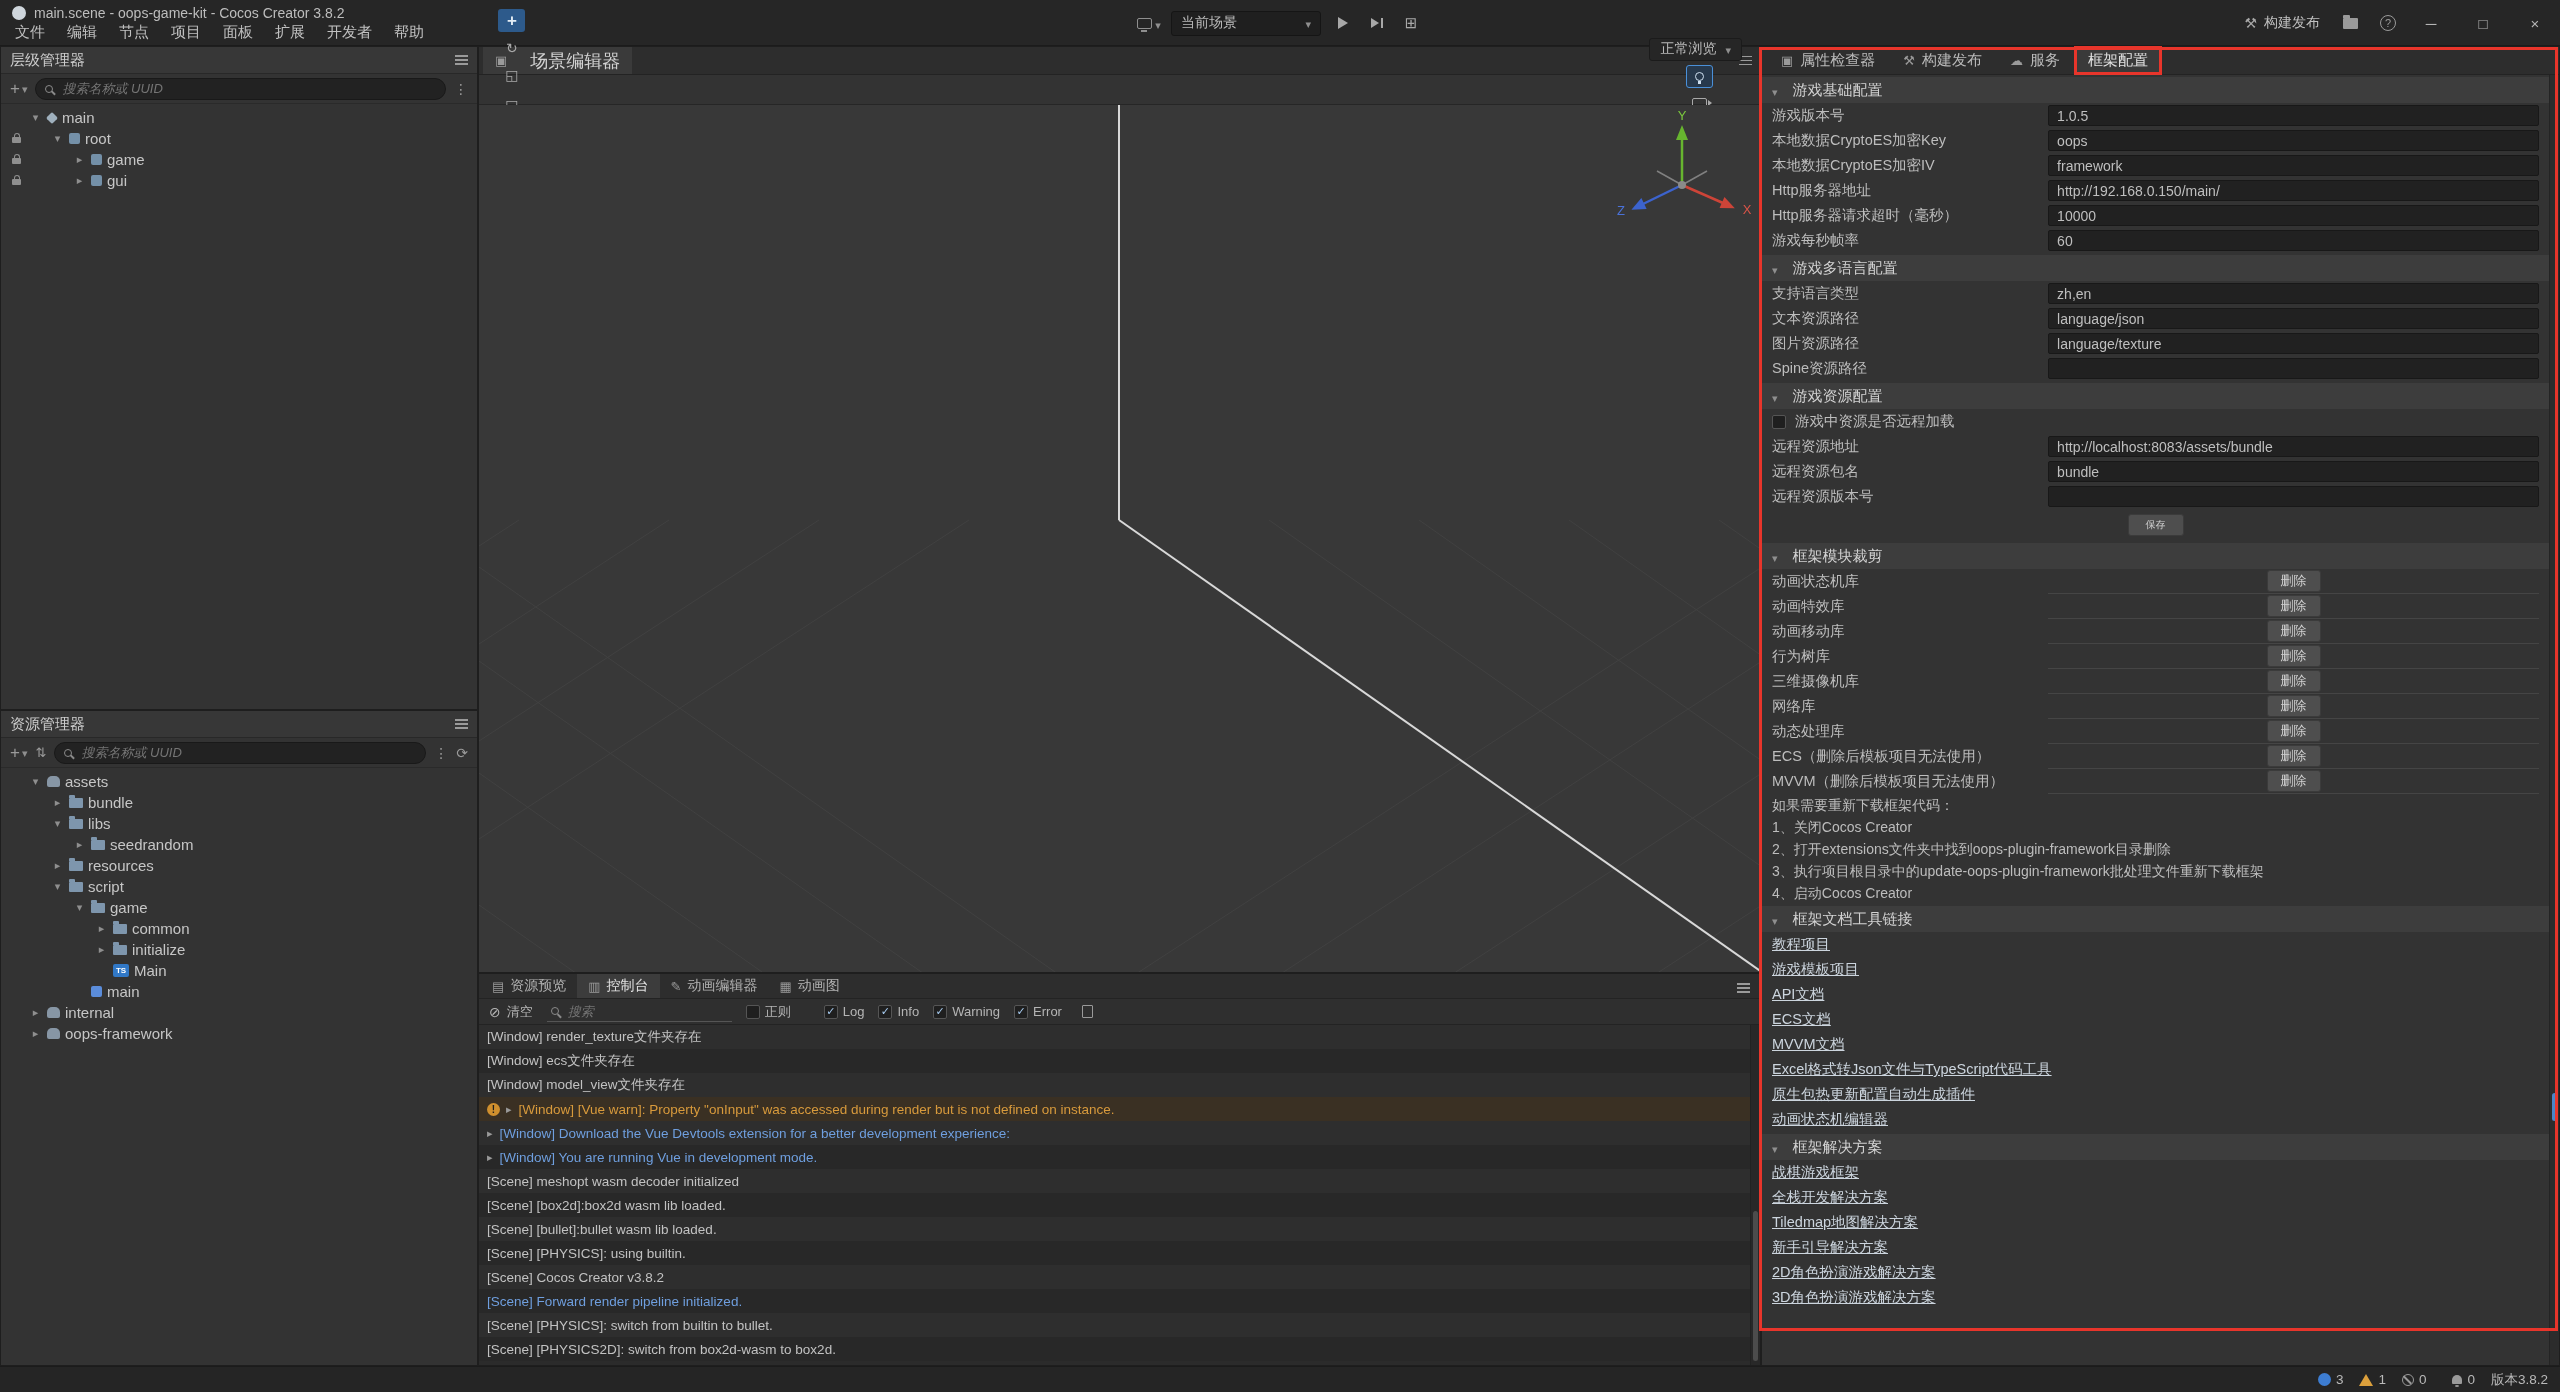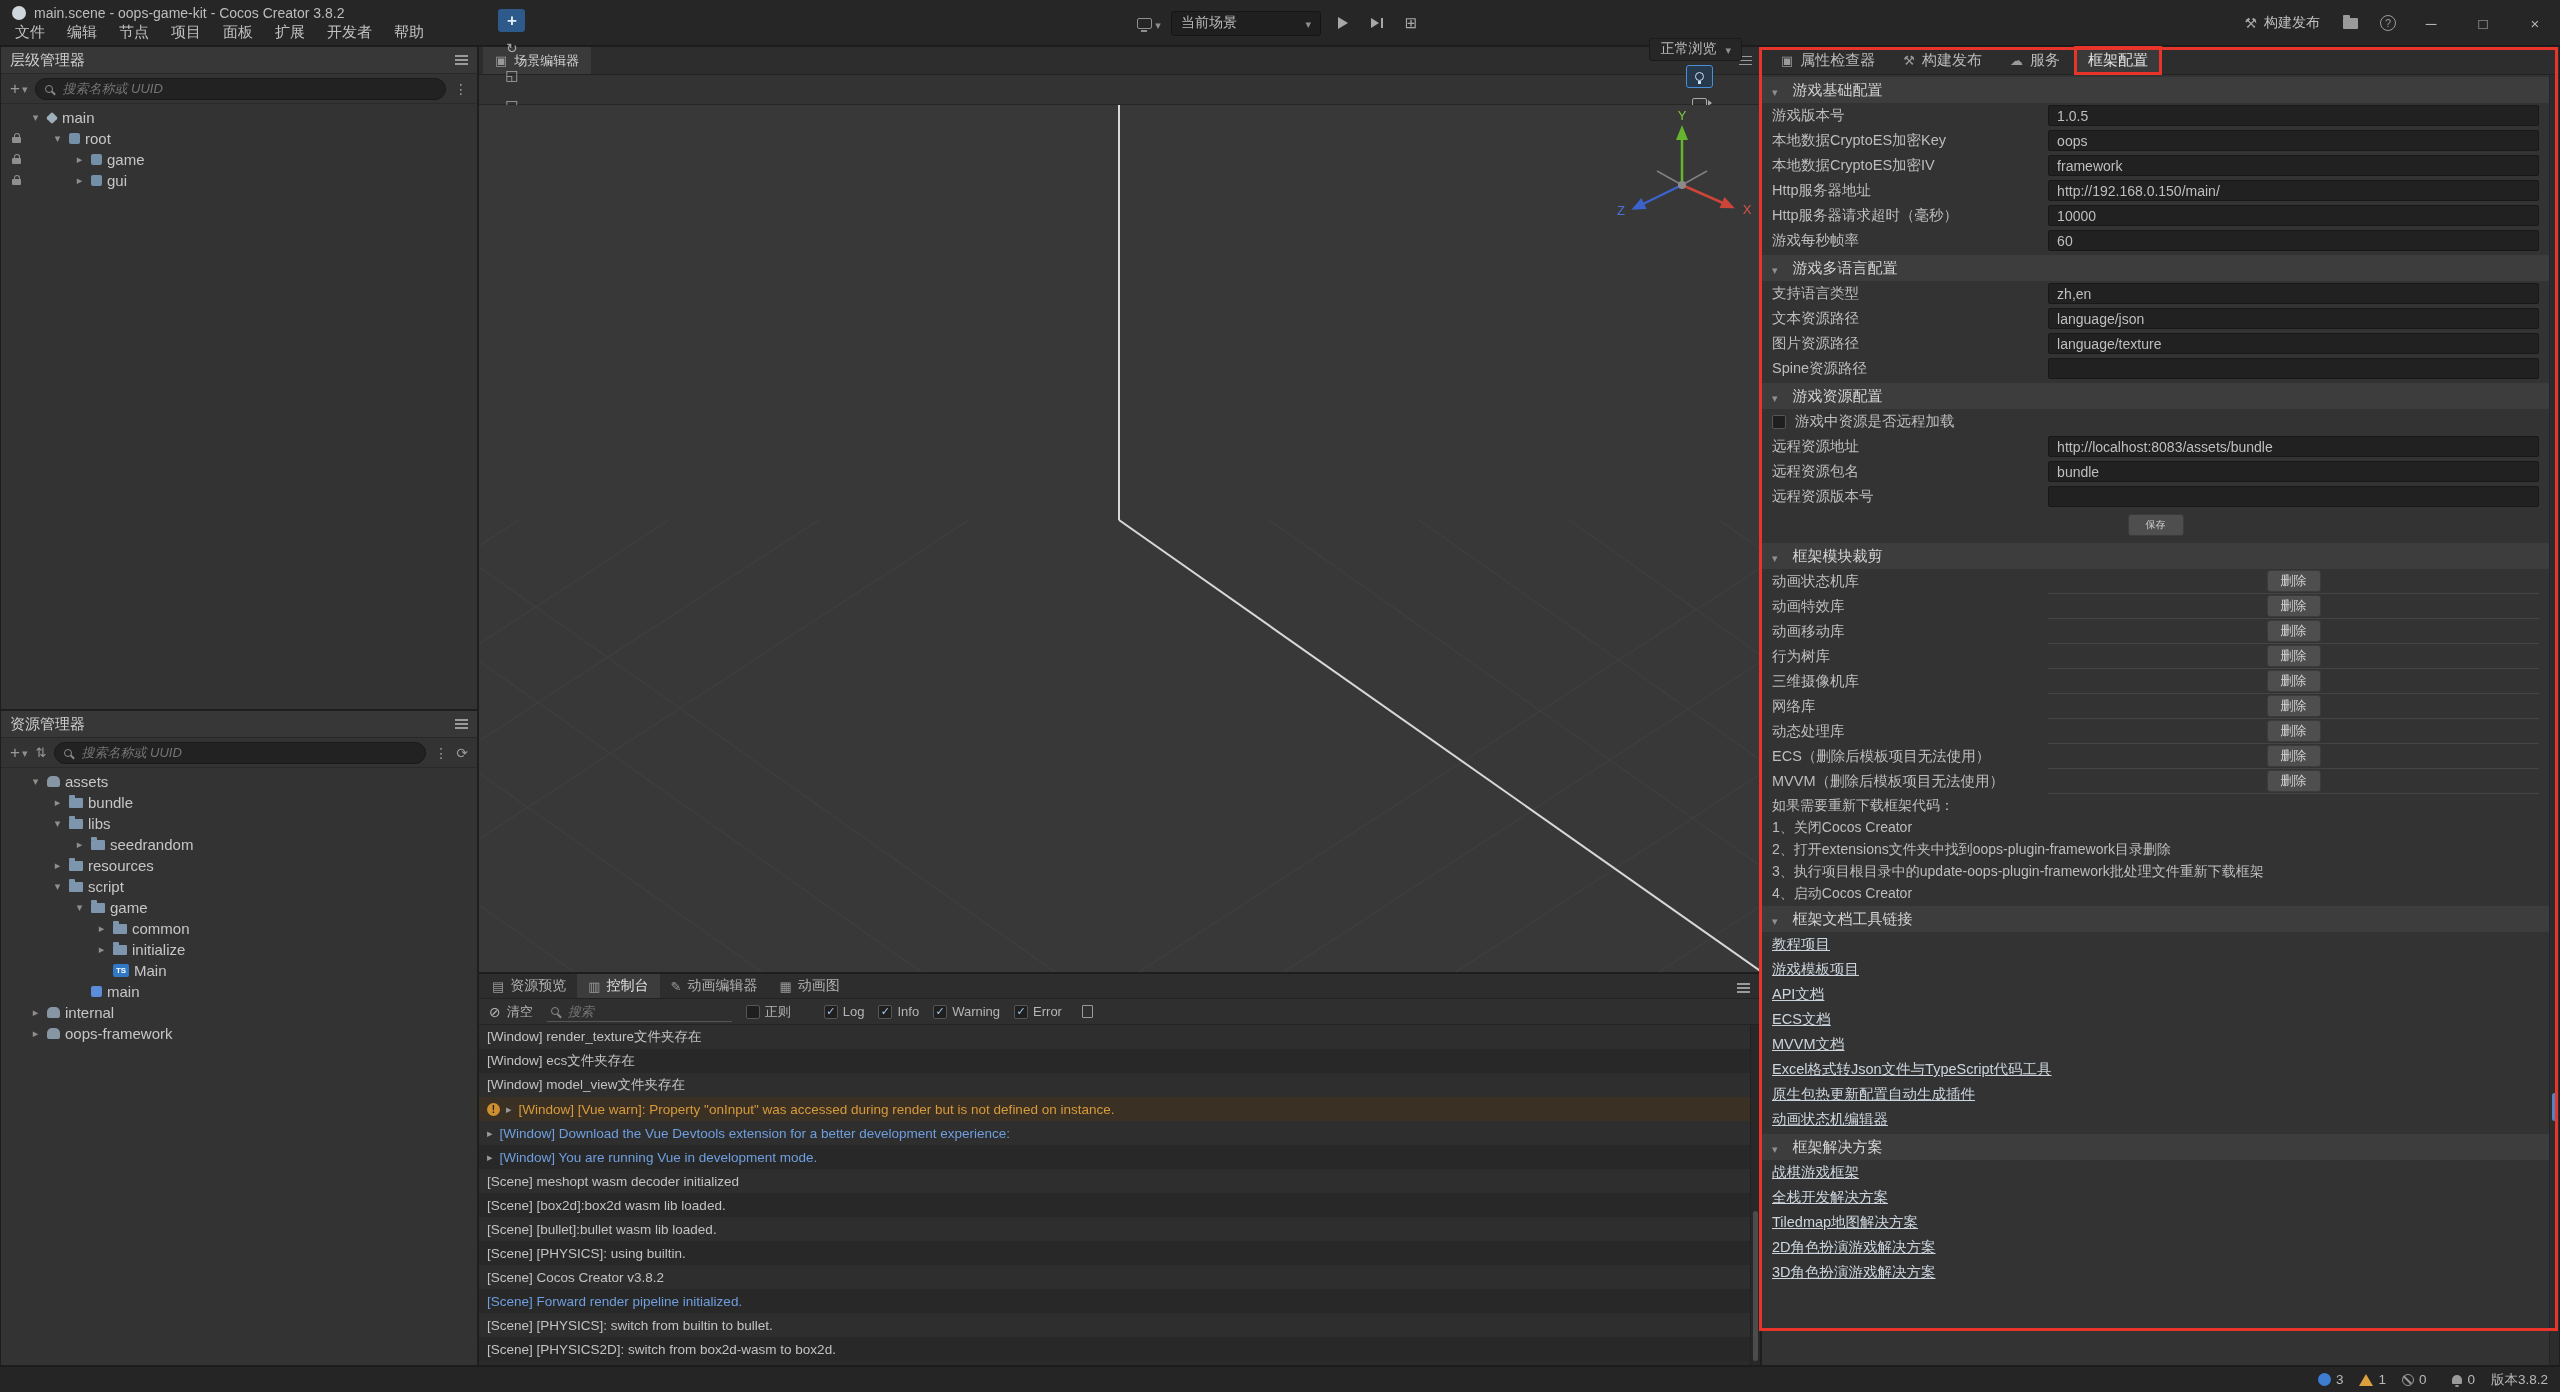--- a/index.html
+++ b/index.html
@@ -73,21 +73,21 @@
   .icon-db .node-icon{width:13px;height:11px;background:#8796a5;border-radius:5px 5px 2px 2px;}
   .icon-scene .node-icon{width:10px;height:10px;background:#9fb0bd;border-radius:2px;transform:rotate(45deg) scale(.85);}
   .icon-node .node-icon{width:11px;height:11px;background:#7490a8;border-radius:2px;}
   .icon-prefab .node-icon{width:11px;height:11px;background:#5b8ddb;border-radius:2px;}
   .icon-ts .node-icon{width:16px;height:13px;background:#3178c6;border-radius:2px;color:#fff;font-size:8px;font-weight:bold;}
   .icon-ts .node-icon::before{content:"TS";}
 
   
   .scene-panel{left:478px;top:46px;width:1283px;height:927px;}
   .panel-tabs{height:28px;background:#2d2d2d;border-bottom:1px solid #232323;display:flex;align-items:center;justify-content:space-between;padding:0 8px 0 4px;}
-  .ptab{display:flex;align-items:center;gap:7px;height:100%;padding:0 12px;background:#3a3a3a;color:#d2d2d2;font-size:13px;}
+  .ptab{display:flex;align-items:center;gap:23px;height:100%;padding:0 12px;background:#3a3a3a;color:#d2d2d2;font-size:18px;}
   .tabicon{font-size:13px;color:#9a9a9a;}
   .g-scene-tab::before{content:"▣";}
   .scene-toolbar{height:30px;display:flex;align-items:center;justify-content:space-between;padding:0 10px;background:#333;border-bottom:1px solid #262626;}
   .tool-group{display:flex;align-items:center;gap:4px;flex-direction:column;}
   .mode3d{padding:2px 9px;color:#c2c2c2;font-size:14px;margin-right:10px;}
   .tool-btn{width:27px;height:23px;display:inline-flex;align-items:center;justify-content:center;color:#a9a9a9;border-radius:3px;font-size:14px;}
   .tool-btn.active{background:#2d5a8b;color:#e4edf5;}
   .tool-btn.outlined{border:1px solid #4a90d9;background:#27394d;color:#cfe0f0;}
   .g-move::before{content:"+";font-weight:bold;font-size:17px;}
   .g-rotate::before{content:"↻";}
@@ -868,20 +868,23 @@
           </div>
 
           <div class="lrow">
             <a class="ilink">全栈开发解决方案</a>
           </div>
 
           <div class="lrow">
             <a class="ilink">Tiledmap地图解决方案</a>
           </div>
 
+          <div class="lrow">
+            <a class="ilink">新手引导解决方案</a>
+          </div>
 
           <div class="lrow">
             <a class="ilink">2D角色扮演游戏解决方案</a>
           </div>
 
           <div class="lrow">
             <a class="ilink">3D角色扮演游戏解决方案</a>
           </div>
         </div>
 

